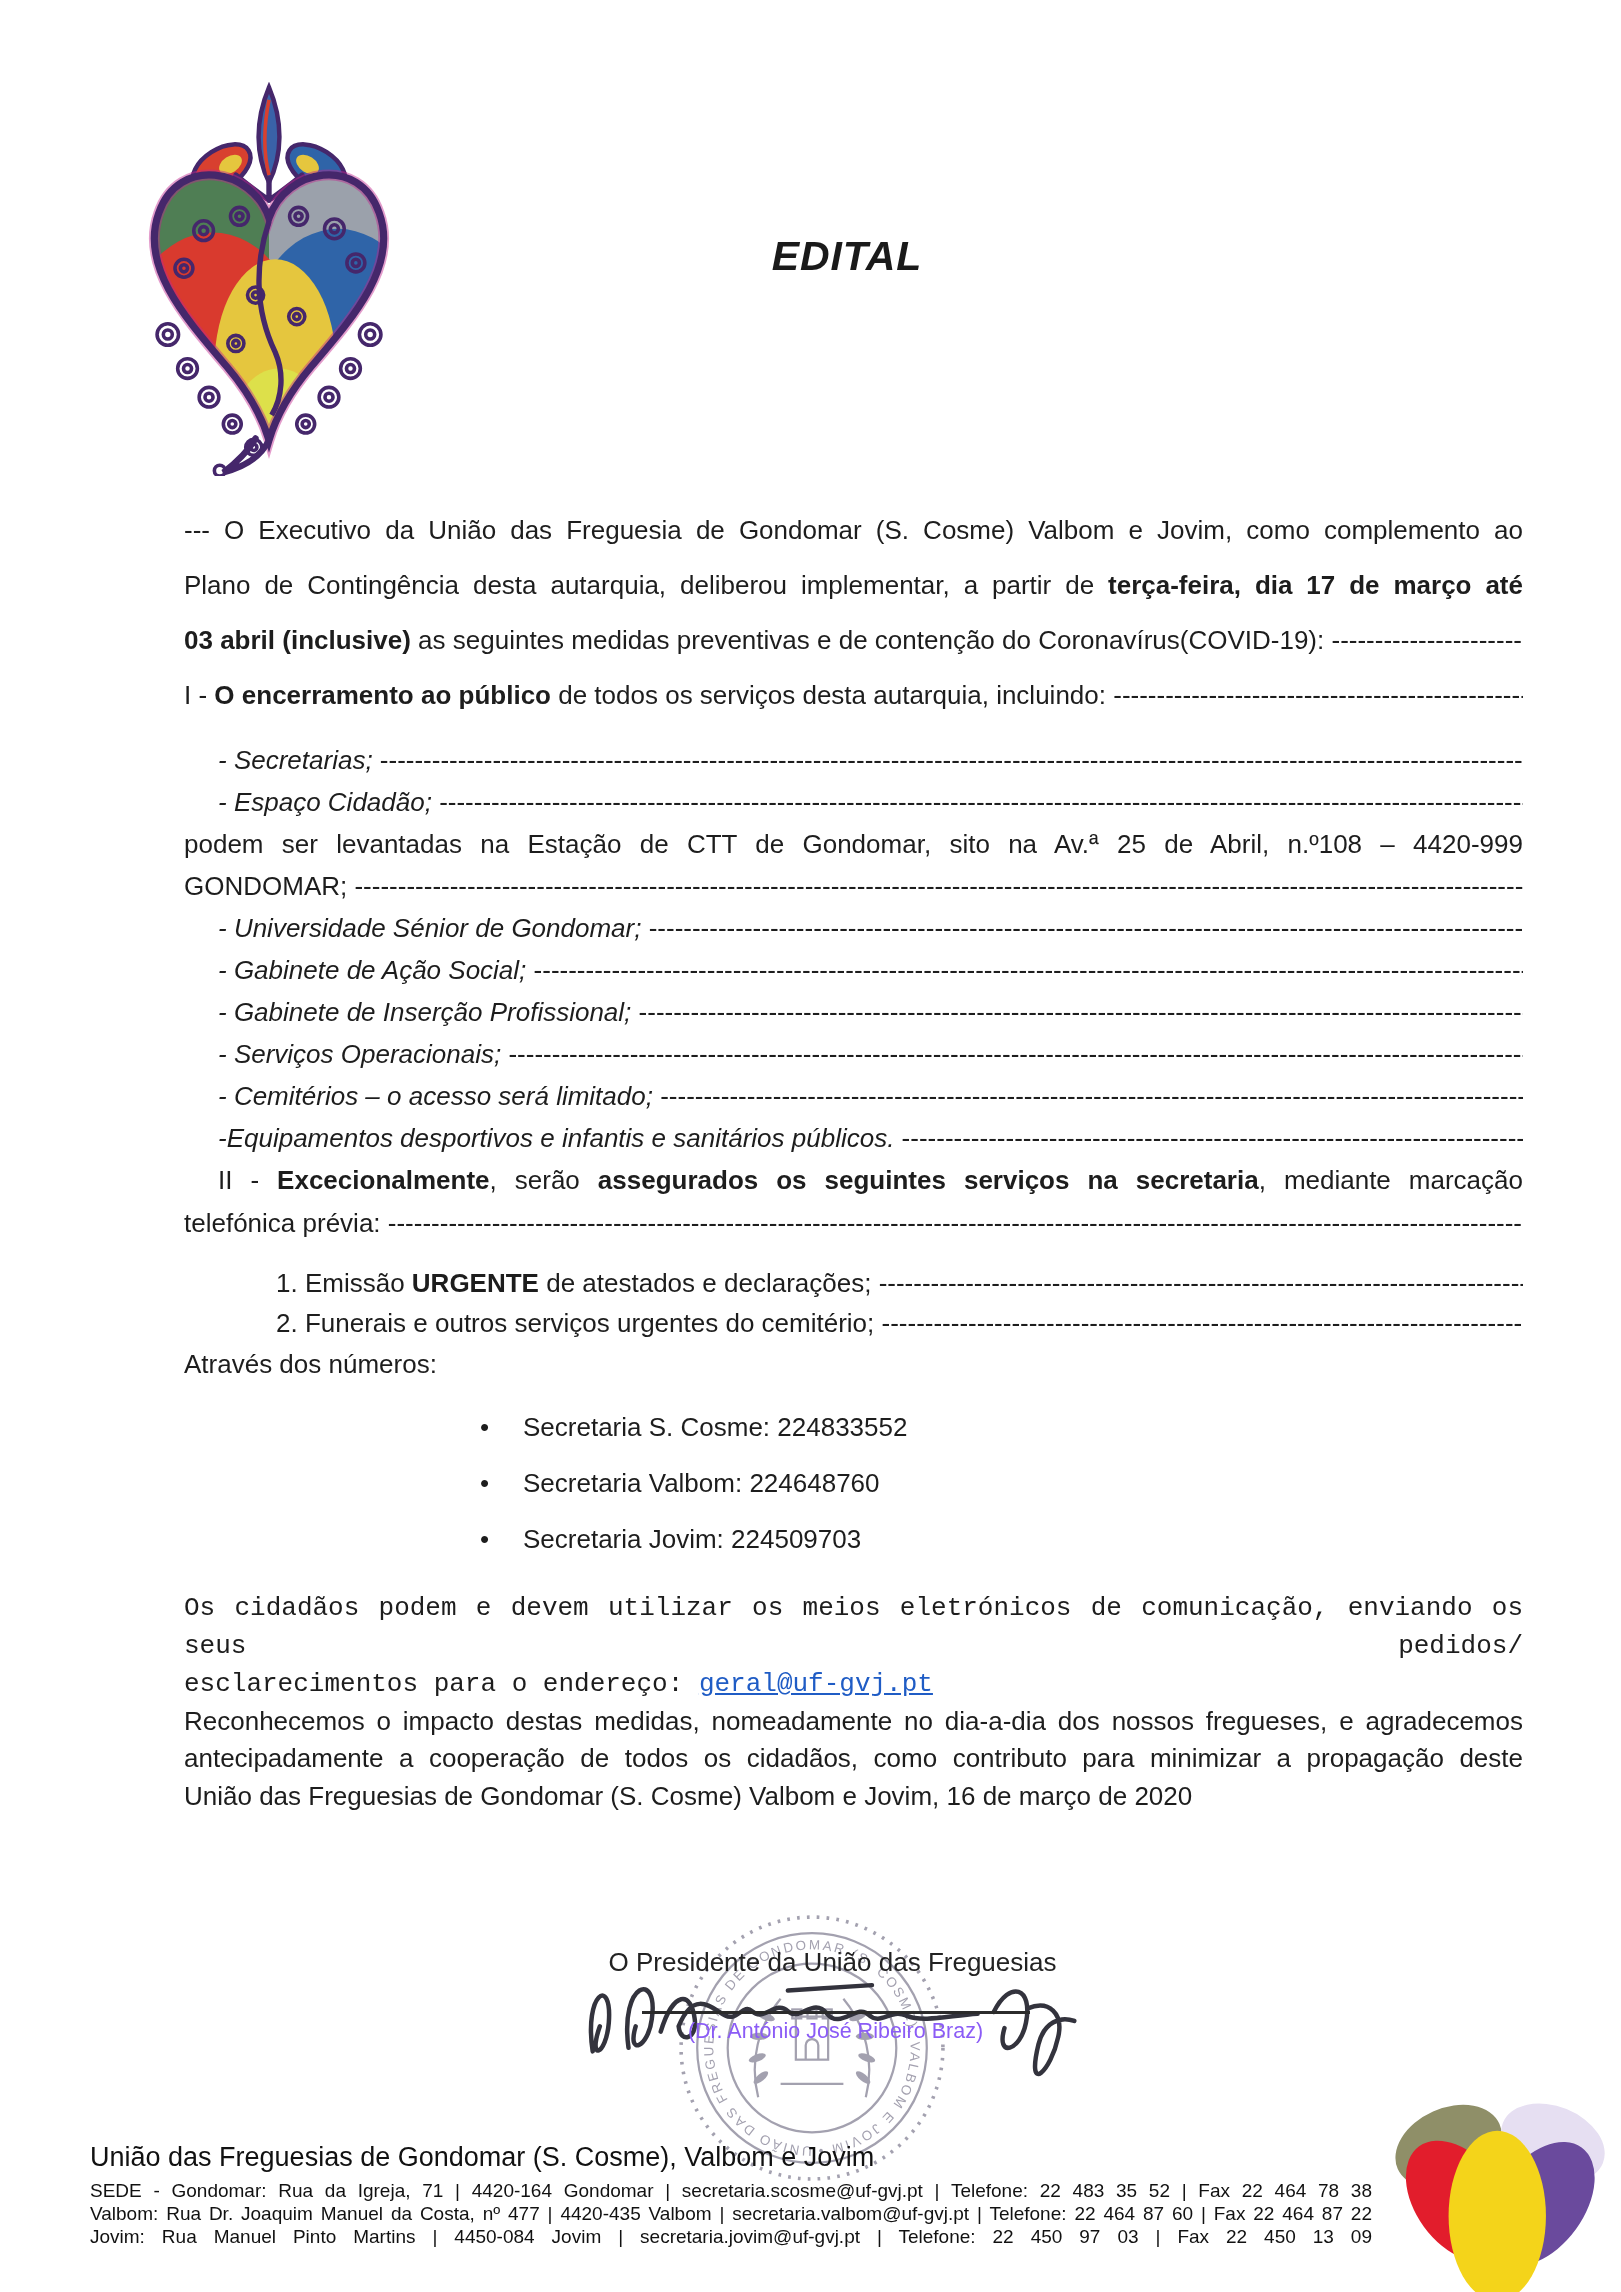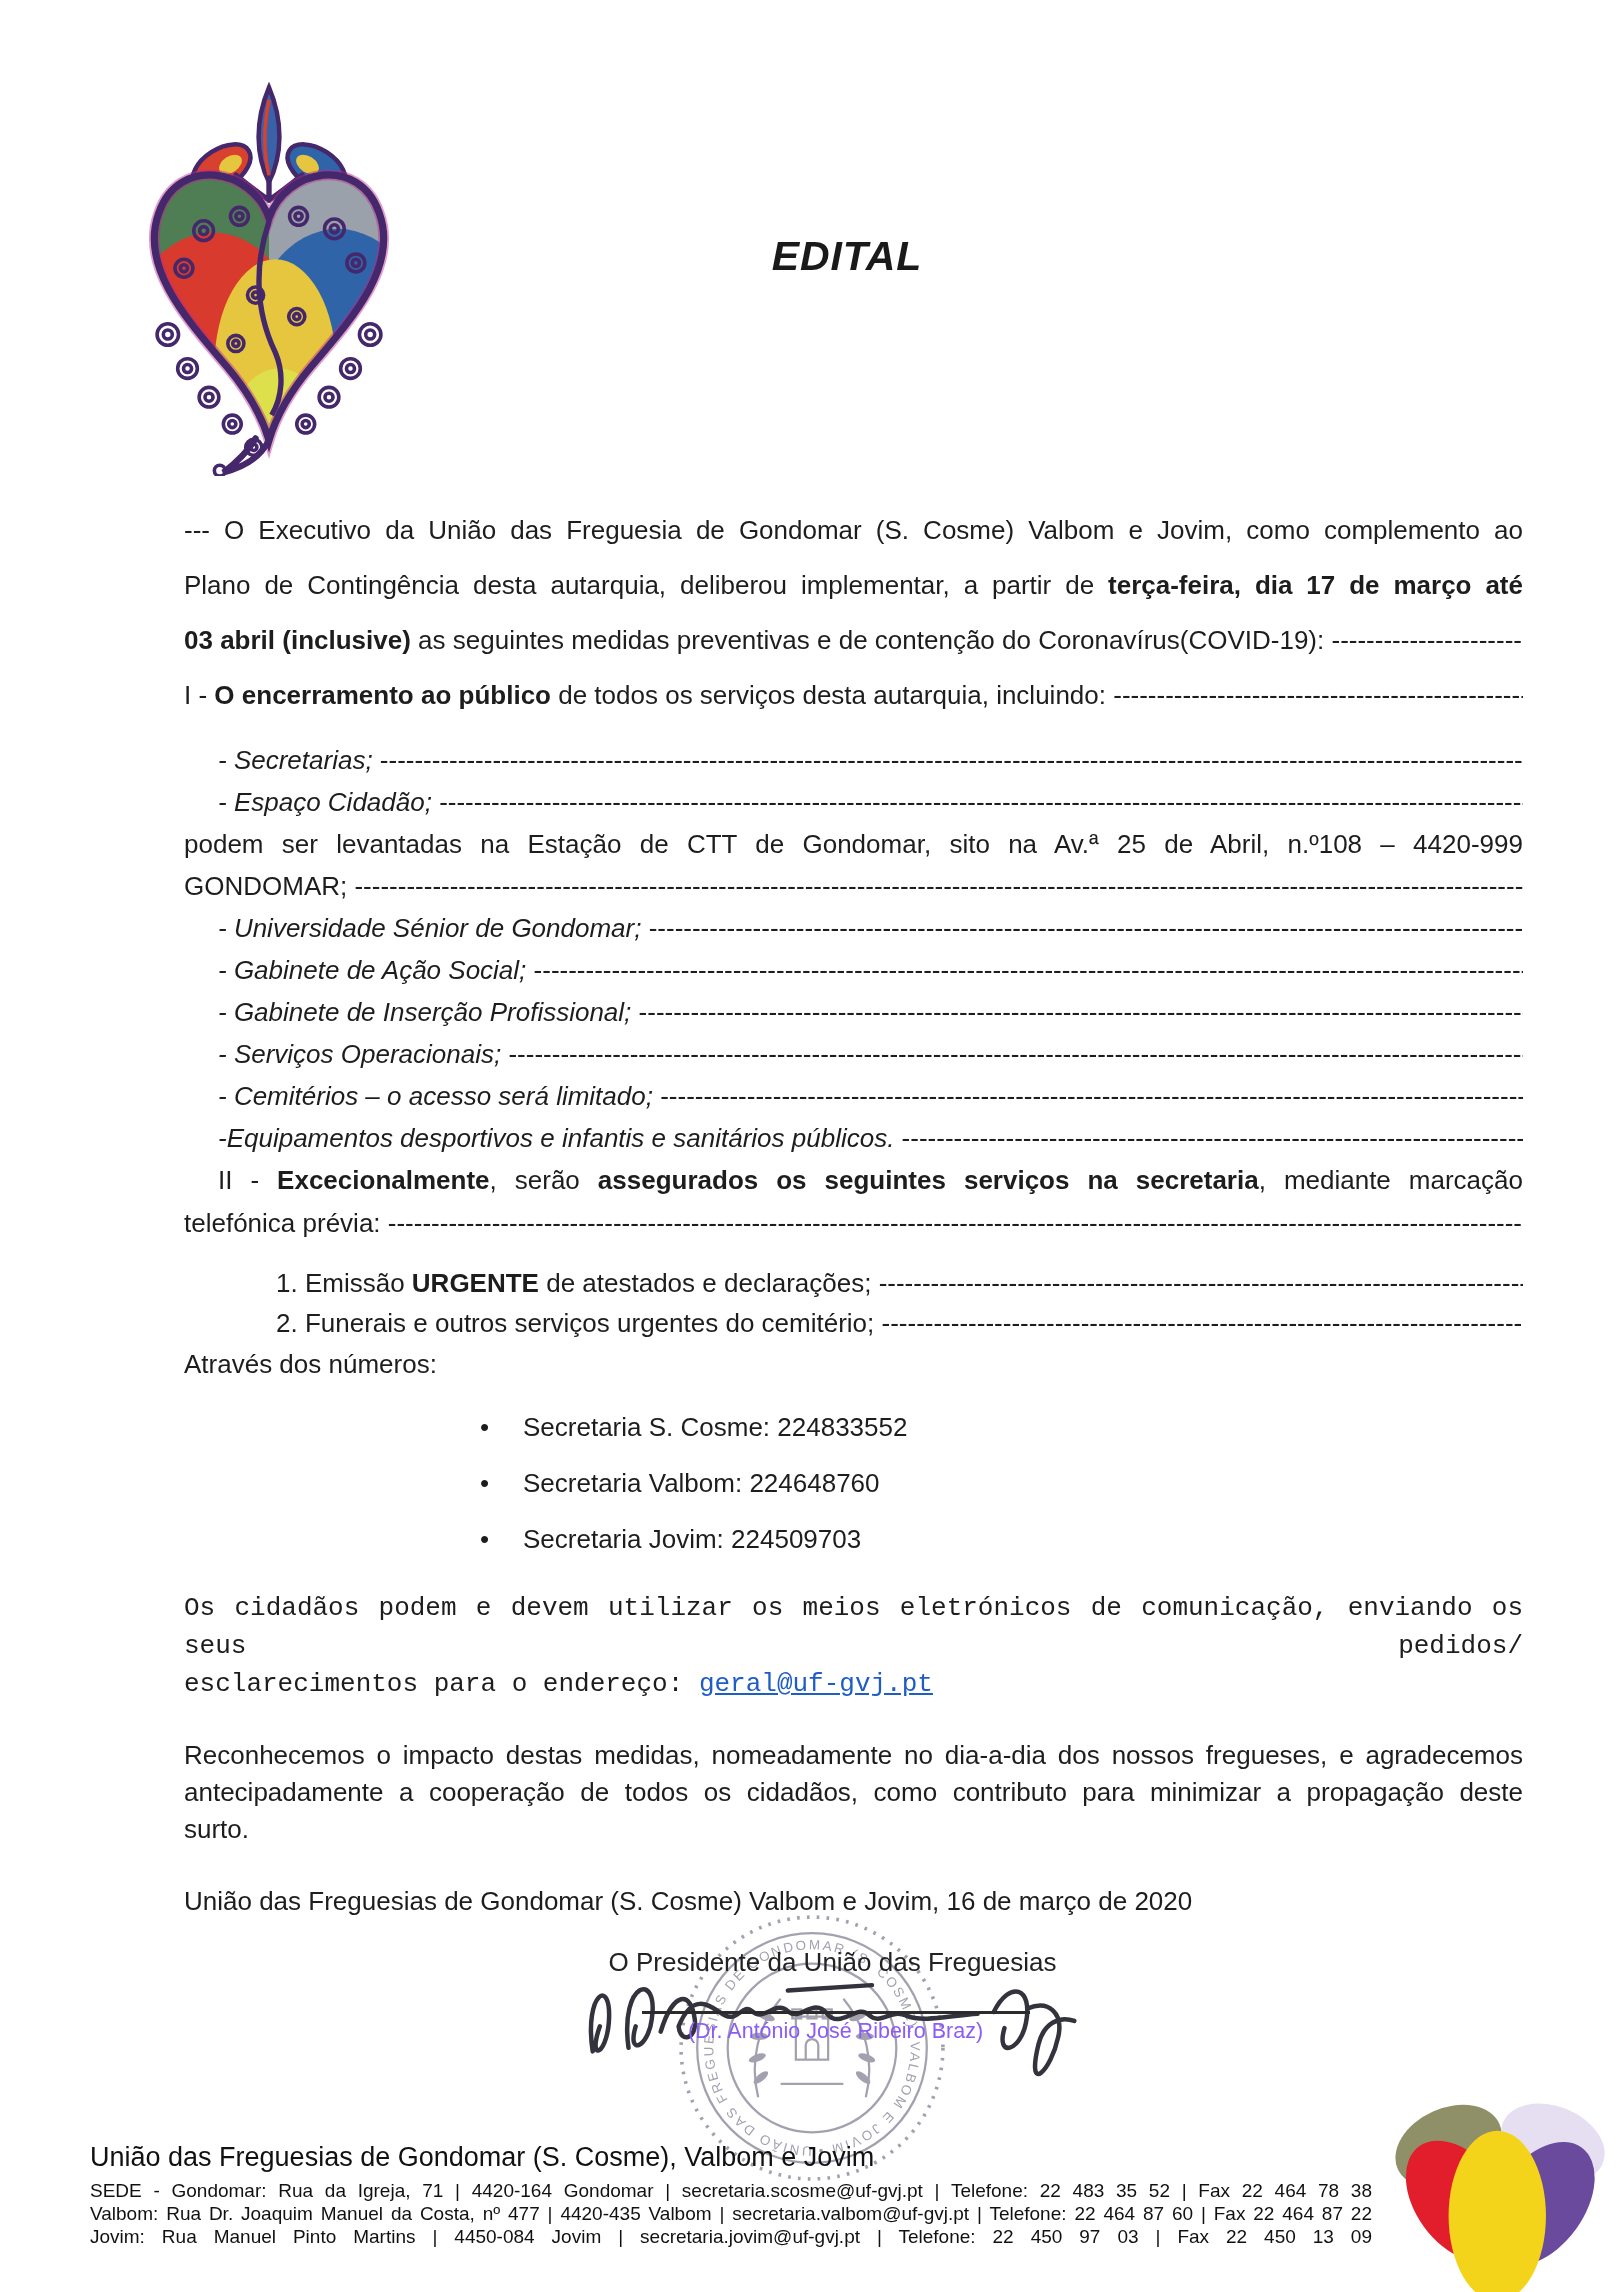--- a/index.html
+++ b/index.html
@@ -29,21 +29,21 @@
   .it{font-style:italic;}
   .blt{display:inline-block;width:43px;}
   .blk-intro .ln{line-height:55px;min-height:55px;}
   .blk-ii .ln{line-height:43px;min-height:43px;}
   .blk-num .ln{line-height:40px;min-height:40px;}
   .blk-bullets .ln{line-height:56px;min-height:56px;padding-left:296px;}
   .blk-cid .ln{line-height:38px;min-height:38px;}
   .blk-rec .ln{line-height:37px;min-height:37px;}
   .blk-date .ln{line-height:38px;min-height:38px;}
   .m18{margin-top:16px;}.m20{margin-top:18px;}.m16{margin-top:14.3px;}
-  .m24{margin-top:21.5px;font-family:Liberation Mono, monospace;}.m38{margin-top:34px;}
+  .m24{margin-top:21.5px;font-family:Liberation Mono, monospace;}.m38{}
   .lnk{color:#1f5cc5;text-decoration:underline;cursor:pointer;}
   
   .sig-role{
     position:absolute;left:564px;top:1947px;width:537px;text-align:center;
     font-size:26px;color:#222;
   }
   .sig-line{position:absolute;left:642px;top:2011px;width:388px;height:2.7px;background:#2b2b2b;}
   .sig-name{
     position:absolute;left:597px;top:2019px;width:477px;text-align:center;
     font-size:21.5px;color:#8b5cf6;
@@ -176,21 +176,20 @@
         <div class="ln "><span class="blt">•</span><span>Secretaria Valbom: 224648760</span></div>
         <div class="ln "><span class="blt">•</span><span>Secretaria Jovim: 224509703</span></div>
       </div>
       <div class="blk blk-cid m24">
         <div class="ln j"><span>Os cidadãos podem e devem utilizar os meios eletrónicos de comunicação, enviando os seus pedidos/</span></div>
         <div class="ln "><span>esclarecimentos para o endereço: </span><a class="lnk" href="#">geral@uf-gvj.pt</a></div>
       </div>
       <div class="blk blk-rec m38">
         <div class="ln j"><span>Reconhecemos o impacto destas medidas, nomeadamente no dia-a-dia dos nossos fregueses, e agradecemos</span></div>
         <div class="ln j"><span>antecipadamente a cooperação de todos os cidadãos, como contributo para minimizar a propagação deste</span></div>
-        <div class="ln "><span>surto.</span></div>
       </div>
       <div class="blk blk-date m38">
         <div class="ln "><span>União das Freguesias de Gondomar (S. Cosme) Valbom e Jovim, 16 de março de 2020</span></div>
       </div>
     </div>
 
   <svg class="stamp" viewBox="0 0 310 310" aria-hidden="true">
     <g stroke="#8d8a9c" fill="none">
       <circle cx="155" cy="155" r="146" stroke-width="4" stroke-dasharray="3 8"></circle>
       <circle cx="155" cy="155" r="128" stroke-width="2.5"></circle>

